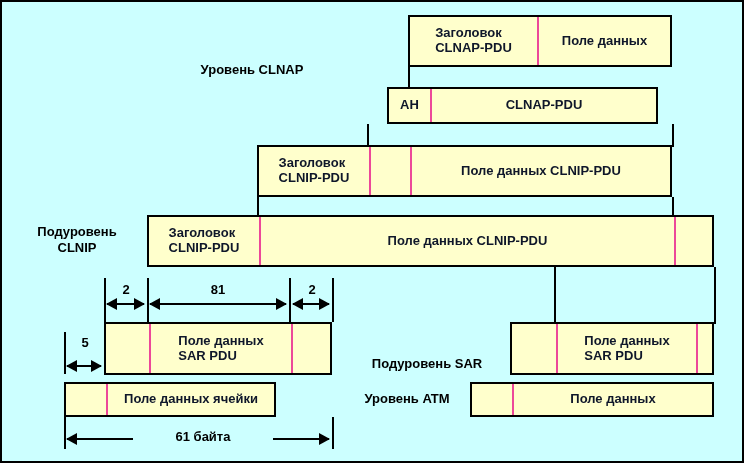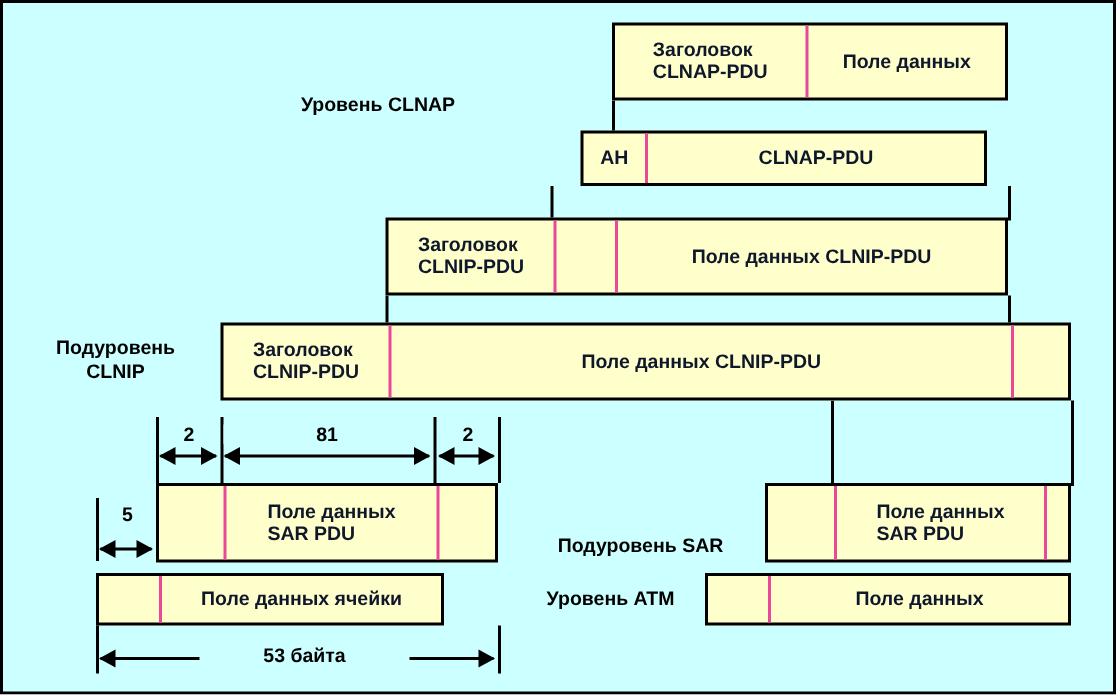--- a/index.html
+++ b/index.html
@@ -176,28 +176,28 @@
   <div class="measure" style="left:65px; top:363px; width:34px;"></div>
   <div class="measure-label" style="left:64px; top:334px; width:38px;">5</div>
 
   <div class="pdu-box" style="left:508px; top:320px; width:204px; height:53px;">
     <div class="seg" style="flex:0 0 44px;"></div>
     <div class="seg" style="flex:0 0 140px;">Поле данных
 SAR PDU</div>
     <div class="seg" style="flex:1 1 auto;"></div>
   </div>
 
-  <div class="pdu-box" style="left:62px; top:380px; width:232px; height:35px;">
+  <div class="pdu-box" style="left:62px; top:380px; width:212px; height:35px;">
     <div class="seg" style="flex:0 0 40px;"></div>
     <div class="seg" style="flex:1 1 auto;">Поле данных ячейки</div>
   </div>
 
   <div class="pdu-box" style="left:468px; top:380px; width:244px; height:35px;">
     <div class="seg" style="flex:0 0 40px;"></div>
     <div class="seg" style="flex:1 1 auto;">Поле данных</div>
   </div>
 
   <div class="tick" style="left:62px; top:415px; height:32px;"></div>
   <div class="tick" style="left:330px; top:415px; height:32px;"></div>
   <div class="measure" style="left:65px; top:436px; width:262px;"></div>
-  <div class="measure-label inline" style="left:131px; top:428px; width:130px;">53 байта</div>
+  <div class="measure-label inline" style="left:131px; top:428px; width:130px;">61 байта</div>
 
 </div>
 
 </body></html>

